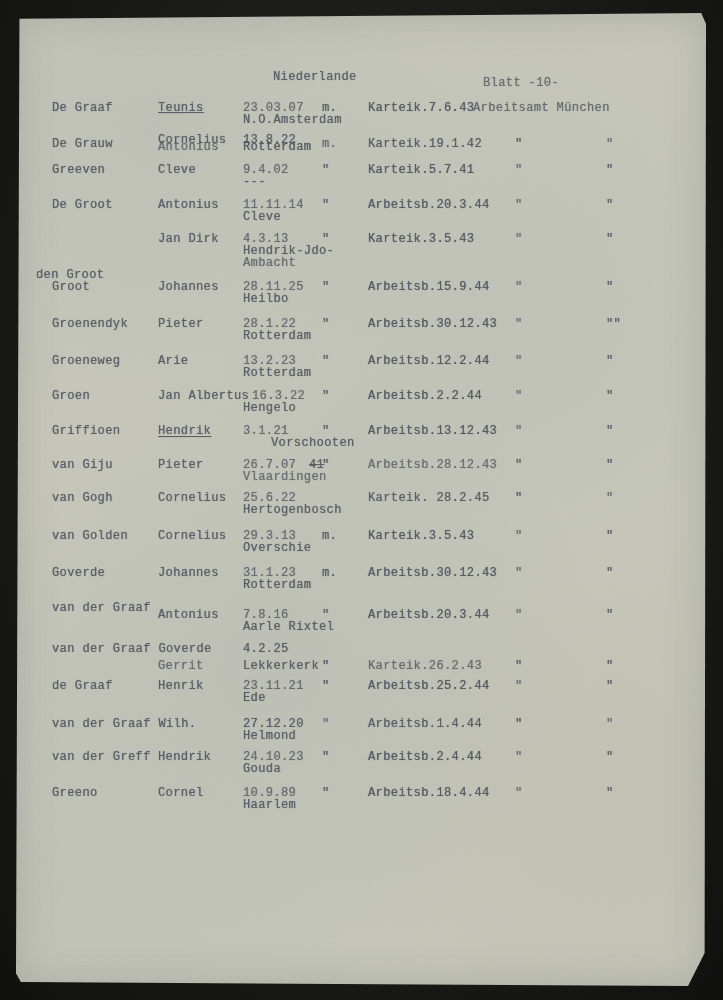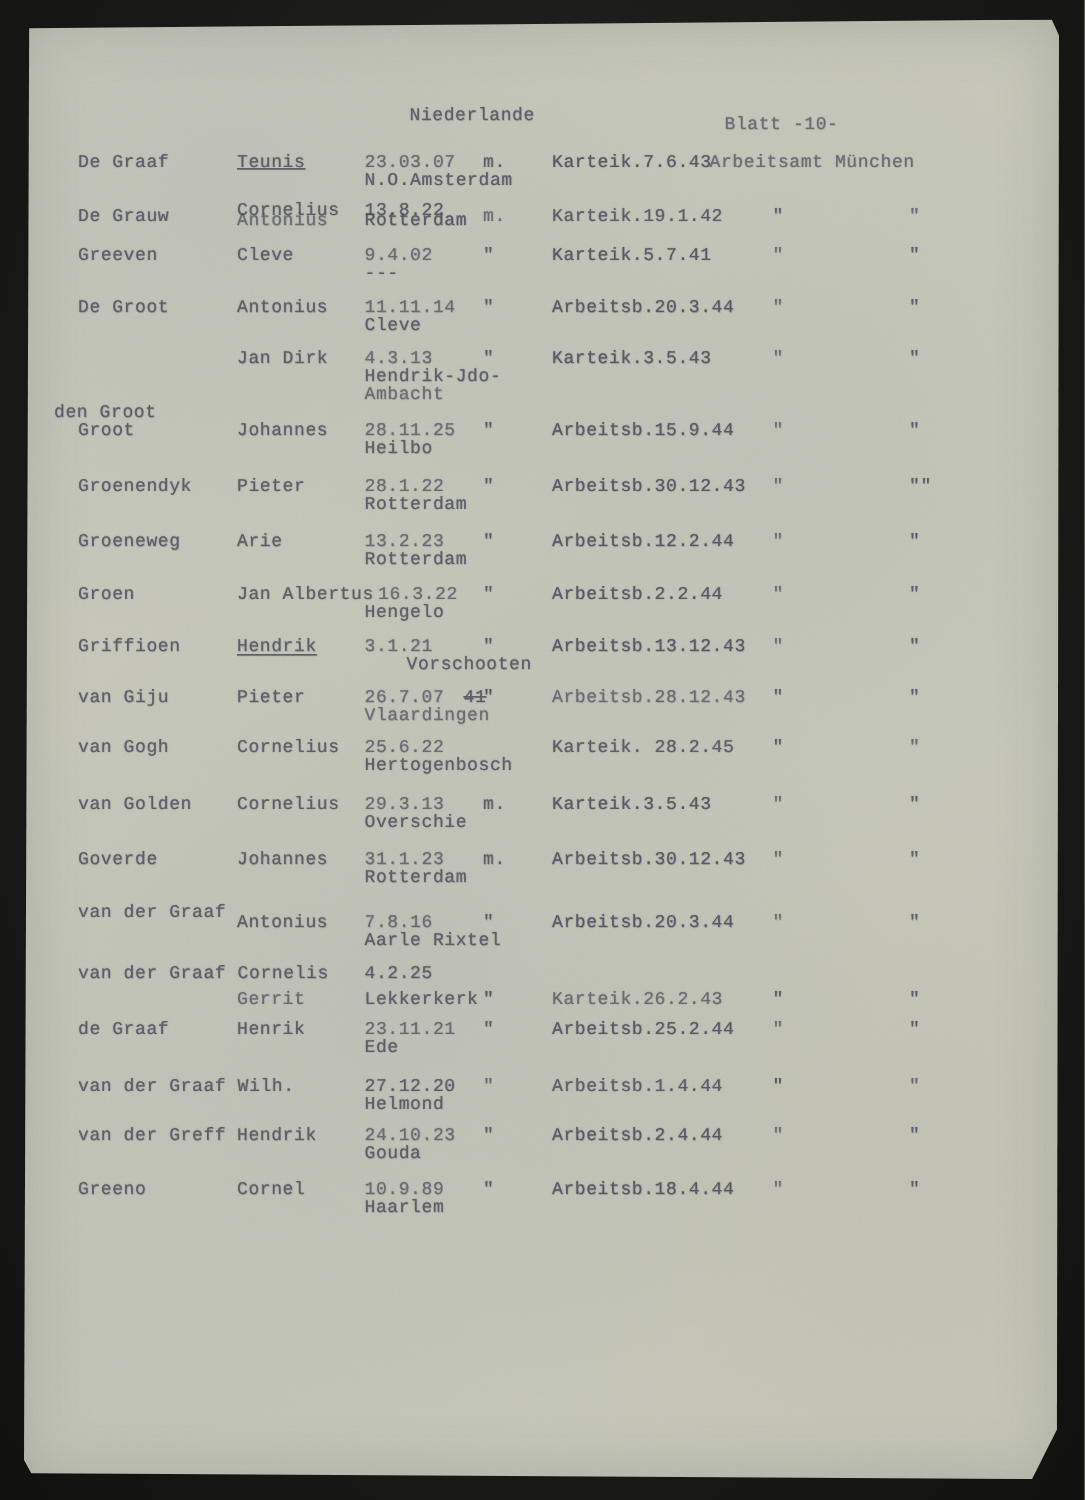--- a/index.html
+++ b/index.html
@@ -199,21 +199,21 @@
         <span class="cell" style="left: 36px; top: 0px;">van der Graaf</span>
         <span class="cell" style="left: 142px; top: 7.2px;">Antonius</span>
         <span class="cell" style="left: 227px; top: 7.2px; text-align: right;">7.8.16</span>
         <span class="cell" style="left: 306px; top: 7.2px;">"</span>
         <span class="cell" style="left: 352px; top: 7.2px;">Arbeitsb.20.3.44</span>
         <span class="cell" style="left: 499px; top: 7.2px;">"</span>
         <span class="cell" style="left: 590px; top: 7.2px;">"</span>
         <span class="cell" style="left: 227px; top: 19.2px;">Aarle Rixtel</span>
       </div>
       <div class="row" style="top: 630px;">
-        <span class="cell" style="left: 36px; top: 0px;">van der Graaf Cornelis</span>
+        <span class="cell" style="left: 36px; top: 0px;">van der Graaf Goverde</span>
         <span class="cell" style="left: 227px; top: 0px;">4.2.25</span>
         <span class="cell" style="left: 142px; top: 16.8px;">Gerrit</span>
         <span class="cell" style="left: 227px; top: 16.8px;">Lekkerkerk</span>
         <span class="cell" style="left: 306px; top: 16.8px;">"</span>
         <span class="cell" style="left: 352px; top: 16.8px;">Karteik.26.2.43</span>
         <span class="cell" style="left: 499px; top: 16.8px;">"</span>
         <span class="cell" style="left: 590px; top: 16.8px;">"</span>
       </div>
       <div class="row" style="top: 667px;">
         <span class="cell" style="left: 36px; top: 0px;">de Graaf</span>

